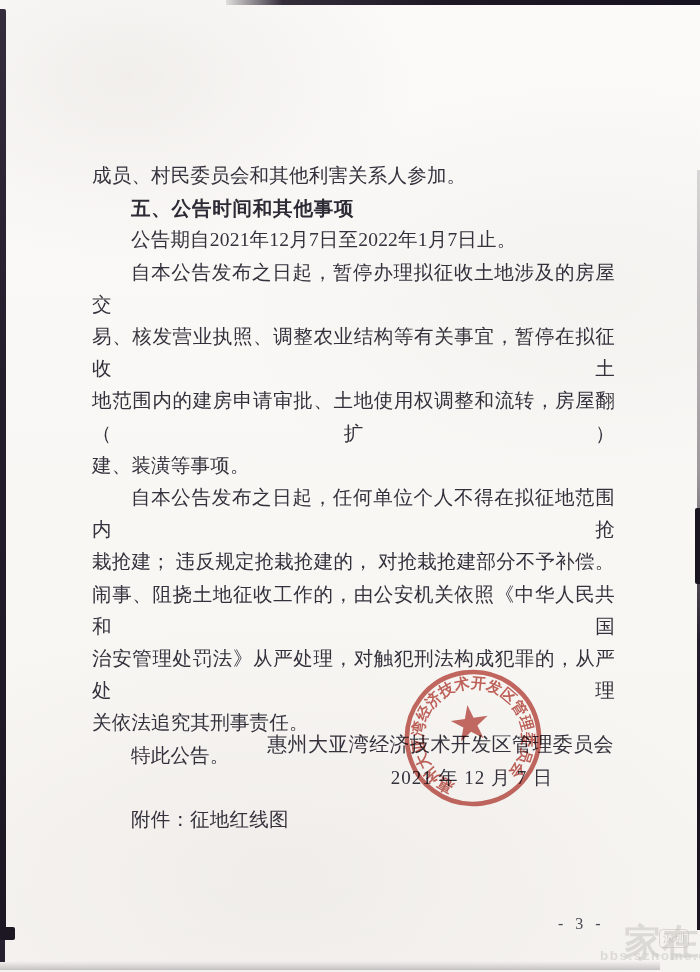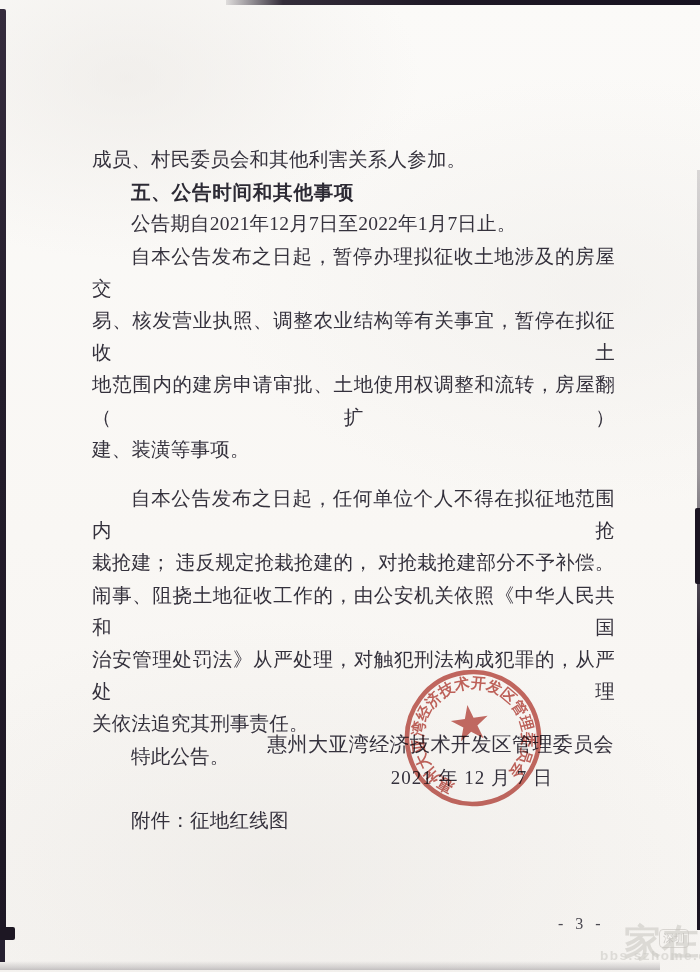--- a/index.html
+++ b/index.html
@@ -39,21 +39,21 @@
   }
   .edge-right-blip{
     position:absolute;right:0;top:508px;width:5px;height:76px;background:#1b1522;border-radius:2px 0 0 2px;
   }
   .bottom-shadow{
     position:absolute;left:0;right:40px;bottom:2px;height:9px;
     background:linear-gradient(180deg,rgba(0,0,0,0) 0%,rgba(70,65,75,.18) 70%,rgba(70,65,75,.28) 100%);
   }
   
   .doc-body{
-    position:absolute;left:92px;top:144px;width:523px;
+    position:absolute;left:92px;top:160px;width:523px;
     font-size:19.5px;line-height:32.2px;color:#34313c;
     letter-spacing:.2px;
   }
   .line{min-height:32.2px;}
   .line.fill{text-align:justify;text-align-last:justify;}
   .line.bold{
     font-weight:700;
     font-family:"Liberation Sans","DejaVu Sans",sans-serif;
     letter-spacing:.8px;color:#2c2a34;
   }
@@ -108,21 +108,21 @@
 <div class="bottom-shadow"></div>
 
 <div class="doc-body">
     <div class="line">成员、村民委员会和其他利害关系人参加。</div>
     <div class="line bold" style="text-indent: 2em;">五、公告时间和其他事项</div>
     <div class="line" style="text-indent: 2em;">公告期自2021年12月7日至2022年1月7日止。</div>
     <div class="line fill" style="text-indent: 2em;">自本公告发布之日起，暂停办理拟征收土地涉及的房屋交</div>
     <div class="line fill">易、核发营业执照、调整农业结构等有关事宜，暂停在拟征收土</div>
     <div class="line fill">地范围内的建房申请审批、土地使用权调整和流转，房屋翻（扩）</div>
     <div class="line">建、装潢等事项。</div>
-    <div class="line fill" style="text-indent: 2em; margin-top: 17px;">自本公告发布之日起，任何单位个人不得在拟征地范围内抢</div>
+    <div class="line fill" style="text-indent: 2em;">自本公告发布之日起，任何单位个人不得在拟征地范围内抢</div>
     <div class="line">栽抢建； 违反规定抢栽抢建的， 对抢栽抢建部分不予补偿。</div>
     <div class="line fill">闹事、阻挠土地征收工作的，由公安机关依照《中华人民共和国</div>
     <div class="line fill">治安管理处罚法》从严处理，对触犯刑法构成犯罪的，从严处理</div>
     <div class="line">关依法追究其刑事责任。</div>
     <div class="line" style="text-indent: 2em;">特此公告。</div>
     <div class="line">&nbsp;</div>
     <div class="line" style="text-indent: 2em;">附件：征地红线图</div>
   </div>
 
 <div class="sig-org">惠州大亚湾经济技术开发区管理委员会</div>

